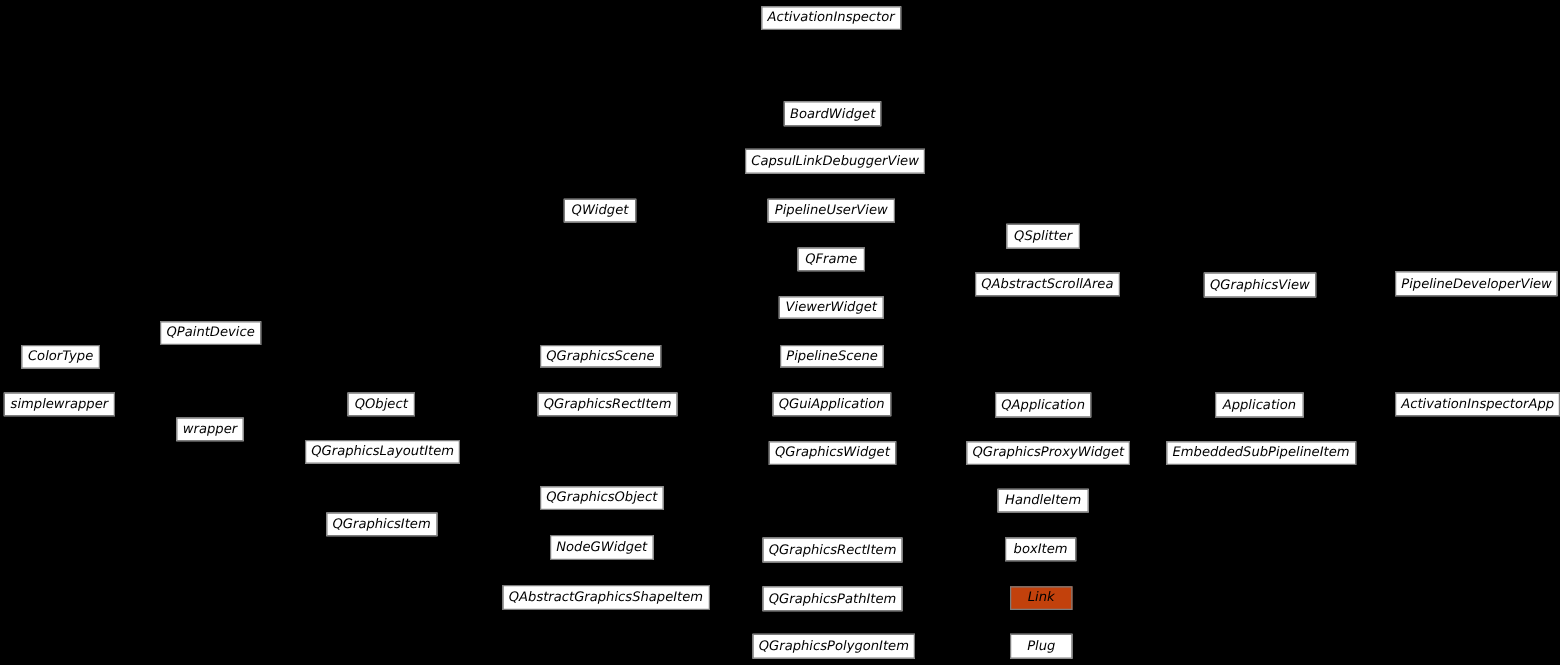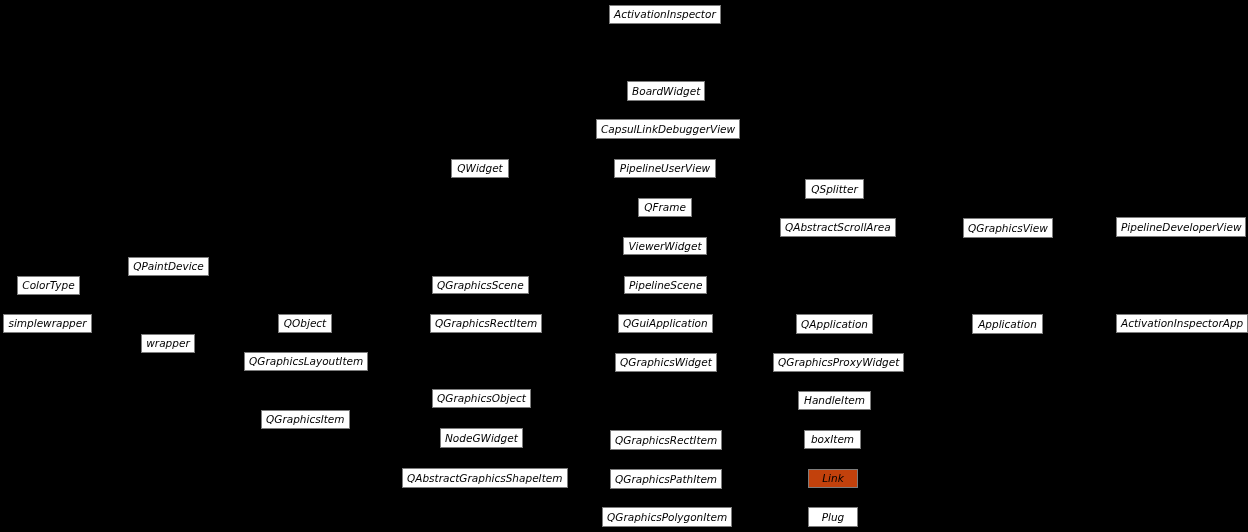--- a/index.html
+++ b/index.html
@@ -52,20 +52,21 @@
     <div class="node" style="left: 278px; top: 314px; min-width: 54px; height: 19px; background: rgb(255, 255, 255); border: 1px solid rgb(125, 125, 125); color: rgb(0, 0, 0);">QObject</div>
     <div class="node" style="left: 430px; top: 314px; min-width: 101px; height: 19px; background: rgb(255, 255, 255); border: 1px solid rgb(125, 125, 125); color: rgb(0, 0, 0);">QGraphicsRectItem</div>
     <div class="node" style="left: 618px; top: 314px; min-width: 94px; height: 19px; background: rgb(255, 255, 255); border: 1px solid rgb(125, 125, 125); color: rgb(0, 0, 0);">QGuiApplication</div>
     <div class="node" style="left: 796px; top: 314px; min-width: 77px; height: 20px; background: rgb(255, 255, 255); border: 1px solid rgb(125, 125, 125); color: rgb(0, 0, 0);">QApplication</div>
     <div class="node" style="left: 972px; top: 314px; min-width: 71px; height: 20px; background: rgb(255, 255, 255); border: 1px solid rgb(125, 125, 125); color: rgb(0, 0, 0);">Application</div>
     <div class="node" style="left: 1116px; top: 314px; min-width: 130px; height: 19px; background: rgb(255, 255, 255); border: 1px solid rgb(125, 125, 125); color: rgb(0, 0, 0);">ActivationInspectorApp</div>
     <div class="node" style="left: 141px; top: 334px; min-width: 54px; height: 19px; background: rgb(255, 255, 255); border: 1px solid rgb(125, 125, 125); color: rgb(0, 0, 0);">wrapper</div>
     <div class="node" style="left: 244px; top: 352px; min-width: 122px; height: 19px; background: rgb(255, 255, 255); border: 1px solid rgb(125, 125, 125); color: rgb(0, 0, 0);">QGraphicsLayoutItem</div>
     <div class="node" style="left: 615px; top: 353px; min-width: 100px; height: 19px; background: rgb(255, 255, 255); border: 1px solid rgb(125, 125, 125); color: rgb(0, 0, 0);">QGraphicsWidget</div>
     <div class="node" style="left: 773px; top: 353px; min-width: 124px; height: 19px; background: rgb(255, 255, 255); border: 1px solid rgb(125, 125, 125); color: rgb(0, 0, 0);">QGraphicsProxyWidget</div>
+    <div class="node" style="left: 933px; top: 353px; min-width: 150px; height: 19px; background: rgb(255, 255, 255); border: 1px solid rgb(125, 125, 125); color: rgb(0, 0, 0);">EmbeddedSubPipelineItem</div>
     <div class="node" style="left: 432px; top: 389px; min-width: 95px; height: 19px; background: rgb(255, 255, 255); border: 1px solid rgb(125, 125, 125); color: rgb(0, 0, 0);">QGraphicsObject</div>
     <div class="node" style="left: 798px; top: 391px; min-width: 73px; height: 19px; background: rgb(255, 255, 255); border: 1px solid rgb(125, 125, 125); color: rgb(0, 0, 0);">HandleItem</div>
     <div class="node" style="left: 261px; top: 410px; min-width: 88px; height: 19px; background: rgb(255, 255, 255); border: 1px solid rgb(125, 125, 125); color: rgb(0, 0, 0);">QGraphicsItem</div>
     <div class="node" style="left: 440px; top: 428px; min-width: 82px; height: 20px; background: rgb(255, 255, 255); border: 1px solid rgb(125, 125, 125); color: rgb(0, 0, 0);">NodeGWidget</div>
     <div class="node" style="left: 610px; top: 430px; min-width: 109px; height: 20px; background: rgb(255, 255, 255); border: 1px solid rgb(125, 125, 125); color: rgb(0, 0, 0);">QGraphicsRectItem</div>
     <div class="node" style="left: 804px; top: 430px; min-width: 57px; height: 19px; background: rgb(255, 255, 255); border: 1px solid rgb(125, 125, 125); color: rgb(0, 0, 0);">boxItem</div>
     <div class="node" style="left: 402px; top: 468px; min-width: 157px; height: 20px; background: rgb(255, 255, 255); border: 1px solid rgb(125, 125, 125); color: rgb(0, 0, 0);">QAbstractGraphicsShapeItem</div>
     <div class="node" style="left: 610px; top: 469px; min-width: 109px; height: 20px; background: rgb(255, 255, 255); border: 1px solid rgb(125, 125, 125); color: rgb(0, 0, 0);">QGraphicsPathItem</div>
     <div class="node" style="left: 808px; top: 469px; min-width: 50px; height: 19px; background: #c2410c; border: 1px solid rgb(125, 125, 125); color: rgb(0, 0, 0);">Link</div>
     <div class="node" style="left: 602px; top: 507px; min-width: 126px; height: 20px; background: rgb(255, 255, 255); border: 1px solid rgb(125, 125, 125); color: rgb(0, 0, 0);">QGraphicsPolygonItem</div>

